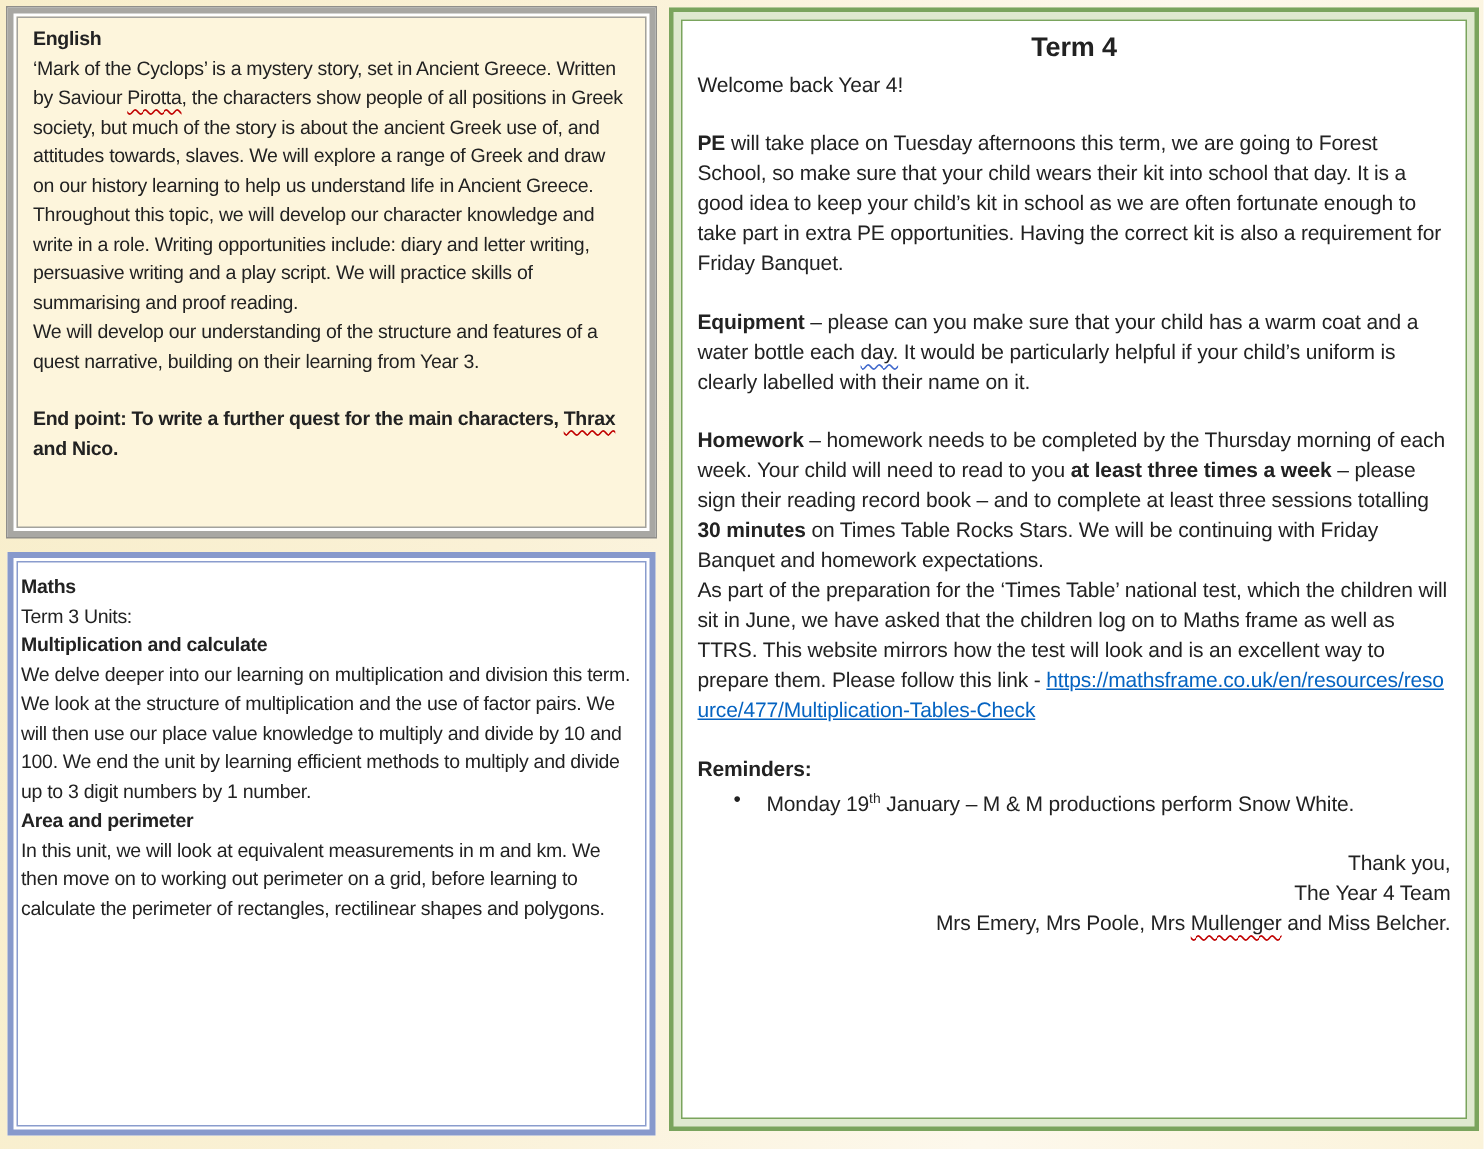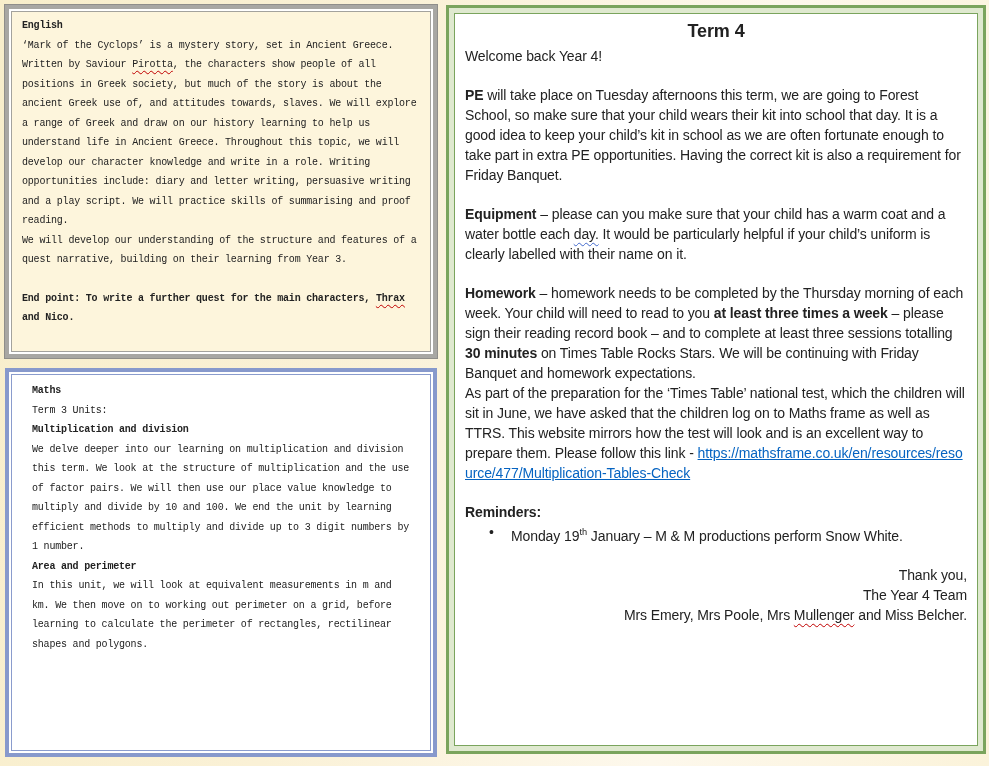--- a/index.html
+++ b/index.html
@@ -11,27 +11,27 @@
   }
   .box{position:absolute;box-sizing:border-box;}
   .inner{position:absolute;box-sizing:border-box;overflow:hidden;}
 
   
   #english-box{left:5px;top:5px;width:432px;height:353px;border:4px solid #a8a7a3;background:#fff;box-shadow:0 0 0 1px #8f8e8a;}
   #english-inner{inset:2px;border:1px solid #a3a29d;background:#fdf5dc;padding:4px 10px 2px 10px;}
 
   
   #maths-box{left:5px;top:368px;width:432px;height:389px;border:4px solid #8799cc;background:#fff;}
-  #maths-inner{inset:2px;border:1px solid #8a9ccd;background:#ffffff;padding:6px 20px;}
+  #maths-inner{inset:2px;border:1px solid #8a9ccd;background:#ffffff;padding:6px 2px;}
 
   
   #term-box{left:446px;top:5px;width:540px;height:749px;border:3px solid #7aa45d;background:#dfe9cf;}
   #term-inner{inset:5px;border:1px solid #7aa45d;background:#ffffff;padding:4px 10px 6px 10px;}
 
-  .left-text{font-size:10px;letter-spacing:-0.2px;line-height:19.5px;font-family:Liberation Mono, monospace;}
+  .left-text{font-size:13px;letter-spacing:-0.2px;line-height:19.5px;}
   .right-text{font-size:14px;letter-spacing:-0.1px;line-height:20px;}
 
   p{margin:0;}
   p.gap{margin-bottom:19px;}
   .b{font-weight:bold;}
   .i{}
   .sup{vertical-align:super;font-size:0.66em;letter-spacing:0;}
   .center{text-align:right;}
   .term-title{font-size:18px;font-weight:bold;text-align:center;line-height:26px;margin-bottom:2px;}
   .h-bold{font-weight:bold;}
@@ -50,21 +50,21 @@
     <p><span>‘Mark of the Cyclops’ is a mystery story, set in Ancient Greece. Written by Saviour </span><span class="sq-red">Pirotta</span><span>, the characters show people of all positions in Greek society, but much of the story is about the ancient Greek use of, and attitudes towards, slaves. We will explore a range of Greek and draw on our history learning to help us understand life in Ancient Greece. Throughout this topic, we will develop our character knowledge and write in a role. Writing opportunities include: diary and letter writing, persuasive writing and a play script. We will practice skills of summarising and proof reading.</span></p>
     <p class="gap">We will develop our understanding of the structure and features of a quest narrative, building on their learning from Year 3.</p>
     <p><span class="b">End point: To write a further quest for the main characters, </span><span class="b sq-red">Thrax</span><span class="b"> and Nico.</span></p>
   </div>
 </div>
 
 <div class="box" id="maths-box">
   <div class="inner left-text" id="maths-inner">
     <p class="h-bold">Maths</p>
     <p>Term 3 Units:</p>
-    <p class="h-bold">Multiplication and division</p>
+    <p class="h-bold">Multiplication and calculate</p>
     <p>We delve deeper into our learning on multiplication and division this term. We look at the structure of multiplication and the use of factor pairs. We will then use our place value knowledge to multiply and divide by 10 and 100. We end the unit by learning efficient methods to multiply and divide up to 3 digit numbers by 1 number.</p>
     <p class="h-bold">Area and perimeter</p>
     <p class="gap">In this unit, we will look at equivalent measurements in m and km. We then move on to working out perimeter on a grid, before learning to calculate the perimeter of rectangles, rectilinear shapes and polygons.</p>
   </div>
 </div>
 
 <div class="box" id="term-box">
   <div class="inner right-text" id="term-inner">
     <div class="term-title">Term 4</div>
     <p class="gap">Welcome back Year 4!</p>

